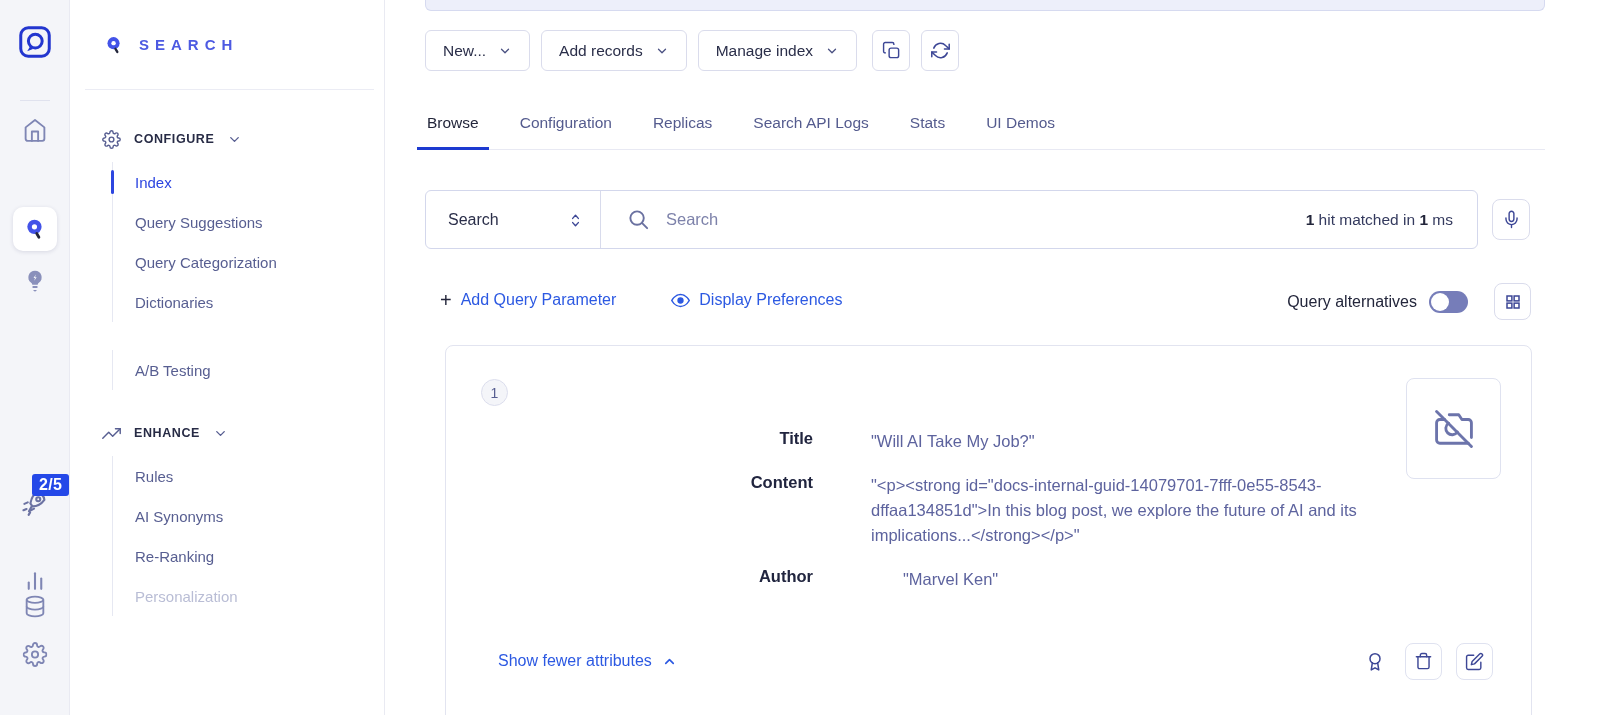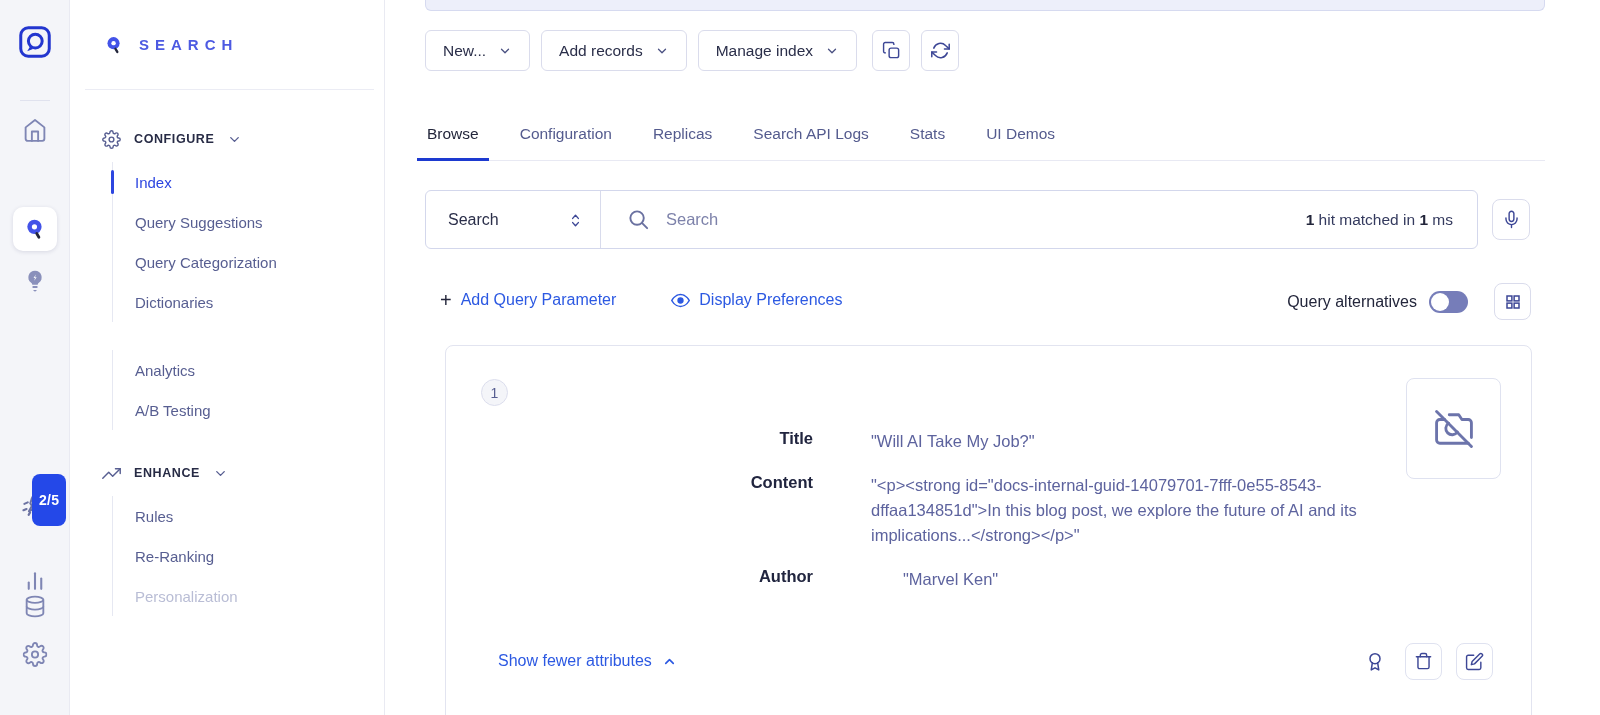--- a/index.html
+++ b/index.html
@@ -9,21 +9,21 @@
 
   
   .rail { position:absolute; left:0; top:0; width:70px; height:715px; background:#f4f5f9; border-right:1px solid #e9eaf2; }
   .rail-item { position:absolute; left:50%; transform:translateX(-50%); color:#7f86b4; cursor:pointer; }
   .rail-logo { top:24px; color:#2336cf; }
   .rail-divider { position:absolute; top:100px; left:20px; width:30px; border-top:1px solid #e0e2ee; }
   .rail-home { top:118px; }
   .rail-search-card { top:207px; width:44px; height:44px; background:#fff; border-radius:10px; box-shadow:0 1px 4px rgba(40,45,90,.14); display:flex; align-items:center; justify-content:center; }
   .rail-bulb { top:268px; }
   .rail-rocket { top:488px; color:#6c73a3; }
-  .usage-badge { position:absolute; top:474px; left:32px; background:#2448e8; color:#fff; font-size:14px; font-weight:bold; padding:18px 7px; border-radius:8px; letter-spacing:.3px; }
+  .usage-badge { position:absolute; top:474px; left:32px; background:#2448e8; color:#fff; font-size:16px; font-weight:bold; padding:2px 7px; border-radius:3px; letter-spacing:.3px; }
   .rail-bars { top:568px; }
   .rail-db { top:594px; }
   .rail-gear { top:642px; }
 
   
   .sidebar { position:absolute; left:70px; top:0; width:315px; height:715px; background:#fff; border-right:1px solid #e9eaf2; }
   .sb-header { height:89px; display:flex; align-items:center; padding-left:33px; gap:14px; }
   .sb-title { color:#4d5ae2; font-weight:bold; font-size:15px; letter-spacing:6px; }
   .sb-divider { border-top:1px solid #ebecf4; margin:0 10px 0 15px; }
   .sb-section { margin-top:28px; }
@@ -37,21 +37,21 @@
 
   
   .main { position:absolute; left:385px; top:0; width:1215px; height:715px; background:#fff; }
   .top-sliver { position:absolute; top:0; left:40px; width:1120px; height:11px; background:#edeffa; border:1px solid #d6daf0; border-top:none; border-radius:0 0 6px 6px; }
 
   .toolbar { position:absolute; top:30px; left:40px; display:flex; gap:11px; }
   .btn { height:41px; background:#fff; border:1px solid #dadcec; border-radius:6px; display:flex; align-items:center; padding:0 17px; font-size:15.5px; color:#2a2e49; gap:12px; cursor:pointer; }
   .btn-icon { width:38px; justify-content:center; padding:0; color:#3d4796; }
   .chev { color:#4a5182; }
 
-  .tabs { position:absolute; top:116px; left:40px; width:1120px; border-bottom:1px solid #e8e9f3; display:flex; gap:37px; }
+  .tabs { position:absolute; top:105px; left:40px; width:1120px; border-bottom:1px solid #e8e9f3; display:flex; gap:37px; }
   .tab { position:relative; padding:9px 2px 17px; font-size:15.5px; color:#545b8e; cursor:pointer; }
   .tab.active { color:#23263b; }
   .tab.active::after { content:""; position:absolute; left:-8px; right:-8px; bottom:-1px; height:3px; background:#1d3ad0; }
 
   .searchbar { position:absolute; top:190px; left:40px; width:1053px; height:59px; border:1px solid #d3d7ec; border-radius:6px; display:flex; background:#fff; }
   .search-mode { width:175px; border-right:1px solid #d8dbec; display:flex; align-items:center; padding:0 16px 0 22px; font-size:16px; color:#2a2e49; justify-content:space-between; cursor:pointer; }
   .search-input-wrap { flex:1; display:flex; align-items:center; position:relative; padding-left:26px; gap:16px; }
   .search-input { border:none; outline:none; flex:1; font-size:16.5px; font-family:inherit; color:#2a2e49; background:transparent; }
   .search-input::placeholder { color:#7d82aa; }
   .search-stats { position:absolute; right:24px; font-size:15.5px; color:#343a5e; white-space:nowrap;margin-left:20px; }
@@ -282,37 +282,37 @@
     <div class="sb-items">
       <div class="sb-item active">Index</div>
       <div class="sb-item">Query Suggestions</div>
       <div class="sb-item">Query Categorization</div>
       <div class="sb-item">Dictionaries</div>
     </div>
   </div>
 
   <div class="sb-section">
     <div class="sb-items">
-      <div class="sb-item">Analytics</div>
       <div class="sb-item">A/B Testing</div>
     </div>
   </div>
 
   <div class="sb-section">
     <div class="sb-section-head">
       <span><svg class="ic" width="19" height="19">
             <use href="#i-trend"></use>
           </svg></span>
       <span class="sb-section-label">ENHANCE</span>
       <span class="chev" style="color:#575e91"><svg class="ic" width="15" height="15">
             <use href="#i-chevdown"></use>
           </svg></span>
     </div>
     <div class="sb-items">
       <div class="sb-item">Rules</div>
+      <div class="sb-item">AI Synonyms</div>
       <div class="sb-item">Re-Ranking</div>
       <div class="sb-item disabled">Personalization</div>
     </div>
   </div>
 </aside>
 
 <main class="main">
   <div class="top-sliver"></div>
 
   <div class="toolbar">

